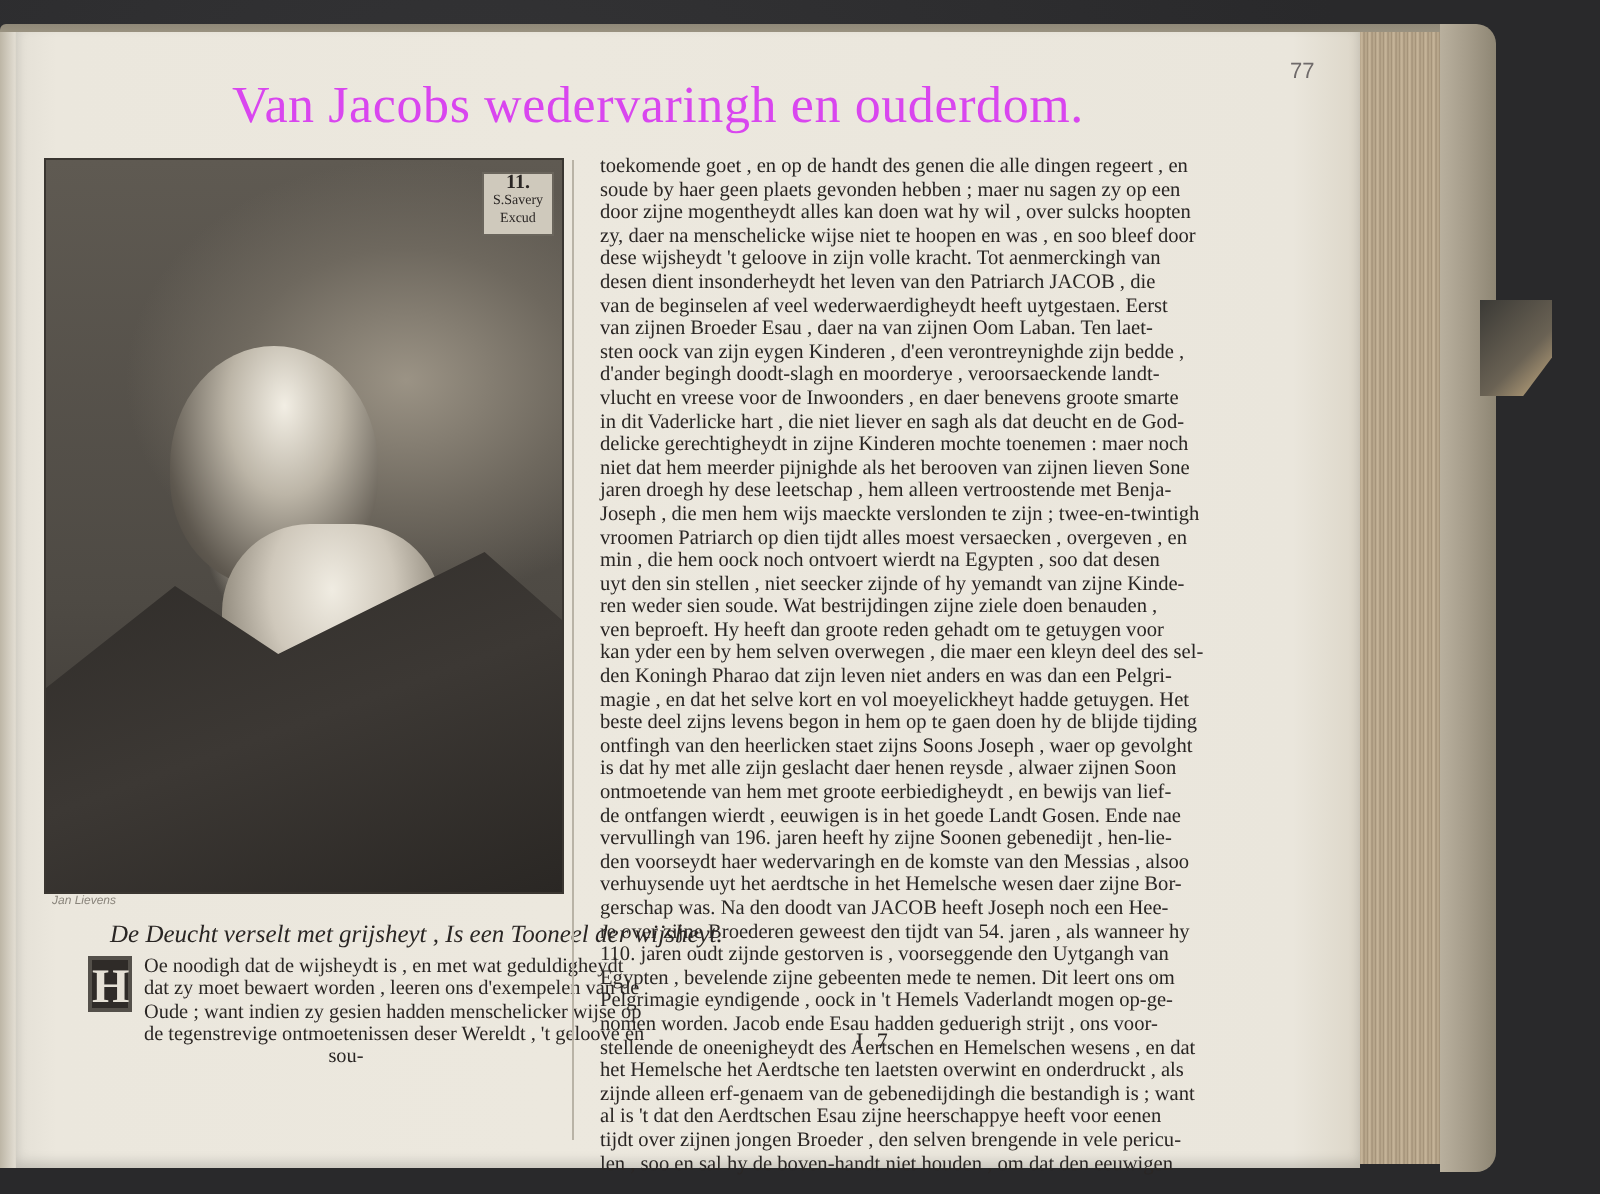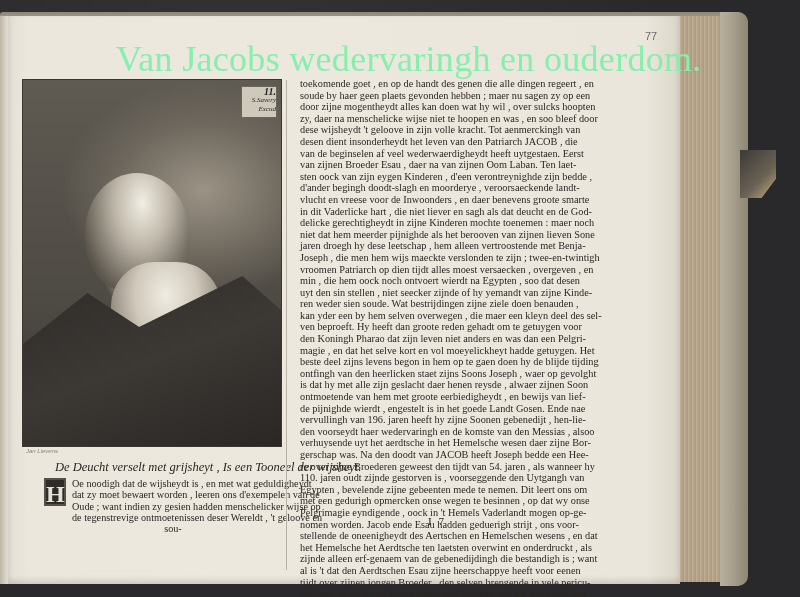--- a/index.html
+++ b/index.html
@@ -46,21 +46,21 @@
     background:linear-gradient(135deg,#3b3a36,#6a6254 60%,#c7ad82);
     clip-path:polygon(0 0,100% 0,100% 60%,60% 100%,0 100%);
   }
   .gutter {
     position:absolute; left:286px; top:80px; width:1px; height:490px;
     background:#b9b3a6;
   }
 
   .running-title {
     position:absolute; left:116px; top:38px;
-    font-size:36px; color:#86efac; letter-spacing:0.3px;
+    font-size:26px; color:#d946ef; letter-spacing:0.3px;
     white-space:nowrap;
   }
   .folio-hand {
     position:absolute; left:645px; top:30px;
     font-family:"Liberation Sans", sans-serif; font-size:11px; color:#6f6a6a;
   }
 
   .plate {
     position:absolute; left:22px; top:79px; width:258px; height:366px;
     background:
@@ -82,21 +82,21 @@
     background:radial-gradient(ellipse at 55% 25%, #f2eee4 0%, #bcb5a7 35%, #5e584f 75%, #3c3833 100%);
   }
   .plate .beard {
     position:absolute; left:88px; top:182px; width:110px; height:110px;
     border-radius:40% 40% 50% 50%;
     background:radial-gradient(ellipse at 50% 30%, #f0ece2 0%, #cfc8bb 40%, #8d8679 75%, rgba(0,0,0,0) 100%);
   }
   .plate-label {
     position:absolute; right:4px; top:6px; width:34px; height:30px;
     background:#cfc9bc; border:1px solid #6a655c;
-    font-size:7px; color:#2a2624; text-align:right; line-height:9px;font-style:italic;
+    font-size:7px; color:#2a2624; text-align:center; line-height:9px;
   }
   .plate-label .num { font-size:10px; font-weight:bold; display:block; }
   .signature {
     position:absolute; left:26px; top:448px;
     font-family:"Liberation Sans", sans-serif; font-size:6px; color:#8a857c; font-style:italic;
   }
   .caption {
     position:absolute; left:55px; top:460px;
     font-size:12.5px; font-style:italic; color:#2a2624; white-space:nowrap;
   }
@@ -176,37 +176,36 @@
   <span class="line">vlucht en vreese voor de Inwoonders , en daer benevens groote smarte</span>
   <span class="line">in dit Vaderlicke hart , die niet liever en sagh als dat deucht en de God-</span>
   <span class="line">delicke gerechtigheydt in zijne Kinderen mochte toenemen : maer noch</span>
   <span class="line">niet dat hem meerder pijnighde als het berooven van zijnen lieven Sone</span>
   <span class="line">jaren droegh hy dese leetschap , hem alleen vertroostende met Benja-</span>
   <span class="line">Joseph , die men hem wijs maeckte verslonden te zijn ; twee-en-twintigh</span>
   <span class="line">vroomen Patriarch op dien tijdt alles moest versaecken , overgeven , en</span>
   <span class="line">min , die hem oock noch ontvoert wierdt na Egypten , soo dat desen</span>
   <span class="line">uyt den sin stellen , niet seecker zijnde of hy yemandt van zijne Kinde-</span>
   <span class="line">ren weder sien soude.  Wat bestrijdingen zijne ziele doen benauden ,</span>
+  <span class="line">ven beproeft.  Hy heeft dan groote reden gehadt om te getuygen voor</span>
   <span class="line">kan yder een by hem selven overwegen , die maer een kleyn deel des sel-</span>
-  <span class="line">ven beproeft.  Hy heeft dan groote reden gehadt om te getuygen voor</span>
   <span class="line">den Koningh Pharao dat zijn leven niet anders en was dan een Pelgri-</span>
   <span class="line">magie , en dat het selve kort en vol moeyelickheyt hadde getuygen.  Het</span>
   <span class="line">beste deel zijns levens begon in hem op te gaen doen hy de blijde tijding</span>
   <span class="line">ontfingh van den heerlicken staet zijns Soons Joseph , waer op gevolght</span>
   <span class="line">is dat hy met alle zijn geslacht daer henen reysde , alwaer zijnen Soon</span>
   <span class="line">ontmoetende van hem met groote eerbiedigheydt , en bewijs van lief-</span>
-  <span class="line">de pijnighde wierdt , engestelt is in het goede Landt Gosen.  Ende nae</span>
+  <span class="line">de ontfangen wierdt , eeuwigen is in het goede Landt Gosen.  Ende nae</span>
   <span class="line">vervullingh van 196. jaren heeft hy zijne Soonen gebenedijt , hen-lie-</span>
   <span class="line">den voorseydt haer wedervaringh en de komste van den Messias , alsoo</span>
   <span class="line">verhuysende uyt het aerdtsche in het Hemelsche wesen daer zijne Bor-</span>
-  <span class="line">gerschap was.  Na den doodt van JACOB heeft Joseph bedde een Hee-</span>
+  <span class="line">gerschap was.  Na den doodt van JACOB heeft Joseph noch een Hee-</span>
   <span class="line">re over zijne Broederen geweest den tijdt van 54. jaren , als wanneer hy</span>
   <span class="line">110. jaren oudt zijnde gestorven is , voorseggende den Uytgangh van</span>
   <span class="line">Egypten , bevelende zijne gebeenten mede te nemen.  Dit leert ons om</span>
-  <span class="line">met een gedurigh opmercken onse wegen te besinnen , op dat wy onse</span>
   <span class="line">Pelgrimagie eyndigende , oock in 't Hemels Vaderlandt mogen op-ge-</span>
   <span class="line">nomen worden.  Jacob ende Esau hadden geduerigh strijt , ons voor-</span>
   <span class="line">stellende de oneenigheydt des Aertschen en Hemelschen wesens , en dat</span>
   <span class="line">het Hemelsche het Aerdtsche ten laetsten overwint en onderdruckt , als</span>
   <span class="line">zijnde alleen erf-genaem van de gebenedijdingh die bestandigh is ; want</span>
   <span class="line">al is 't dat den Aerdtschen Esau zijne heerschappye heeft voor eenen</span>
   <span class="line">tijdt over zijnen jongen Broeder , den selven brengende in vele pericu-</span>
   <span class="line">len , soo en sal hy de boven-handt niet houden , om dat den eeuwigen</span>
 
 </div>

